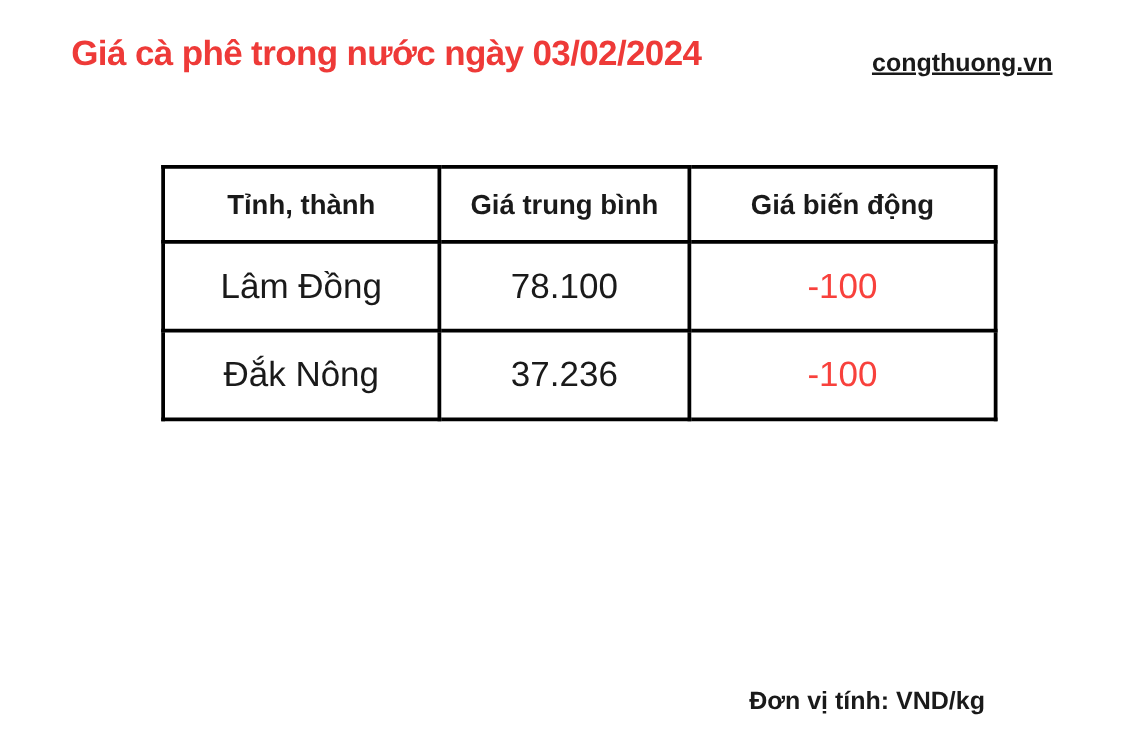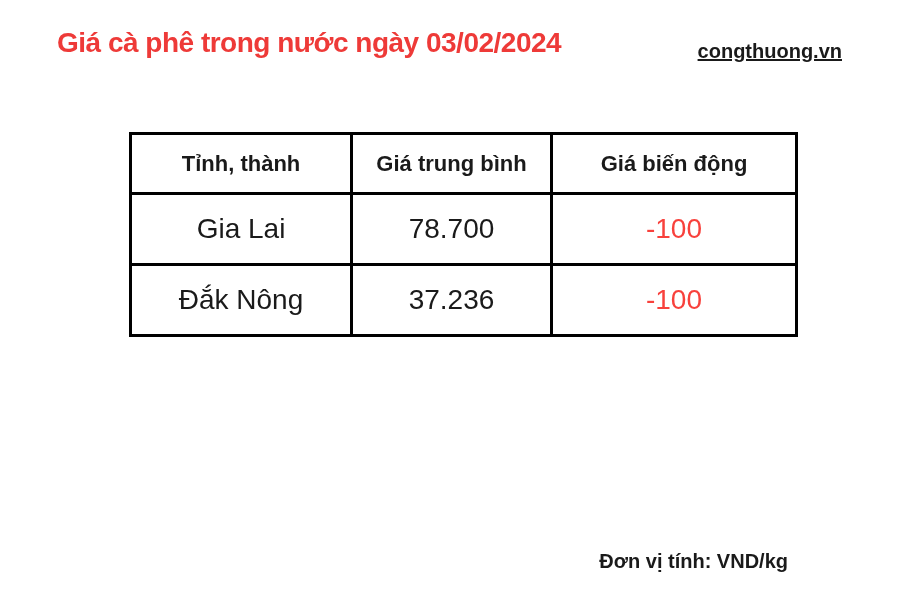--- a/index.html
+++ b/index.html
@@ -86,22 +86,22 @@
     </colgroup>
     <thead>
       <tr>
         <th>Tỉnh, thành</th>
         <th>Giá trung bình</th>
         <th>Giá biến động</th>
       </tr>
     </thead>
     <tbody>
       <tr>
-        <td>Gia Lai</td>
-        <td>78.700</td>
+        <td>Lâm Đồng</td>
+        <td>78.100</td>
         <td class="neg">-100</td>
       </tr>
       <tr>
         <td>Đắk Nông</td>
         <td>37.236</td>
         <td class="neg">-100</td>
       </tr>
     </tbody>
   </table>
 

